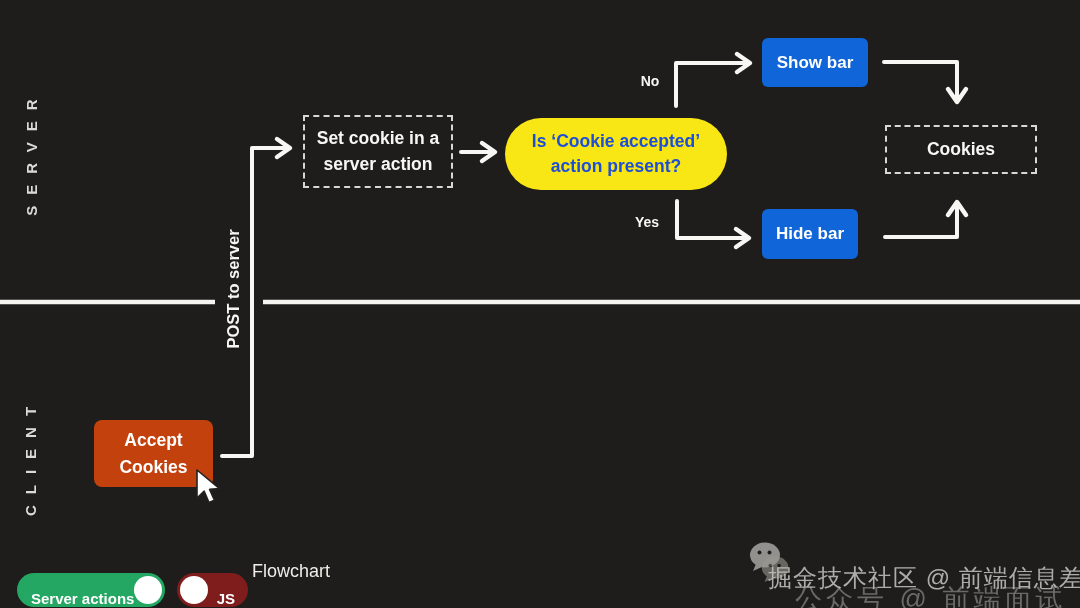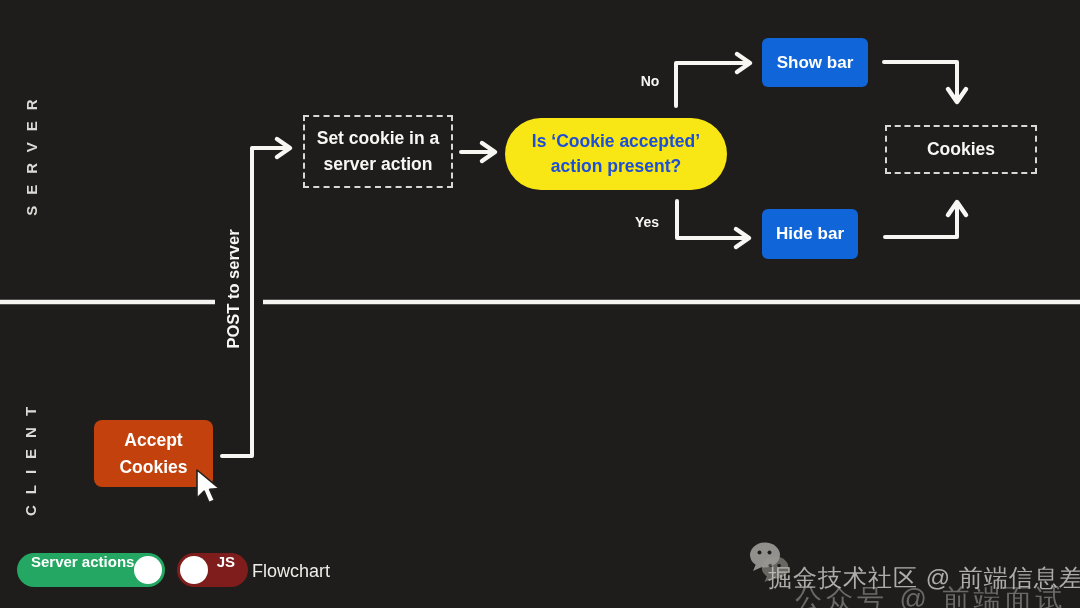--- a/index.html
+++ b/index.html
@@ -65,21 +65,21 @@
     position: absolute;
     transform: translate(-50%,-50%);
     color: #f7f6f3;
     font-size: 14px; font-weight: 700;
   }
 
   
   .toggle-pill {
     position: absolute;
     height: 34px; border-radius: 17px;
-    display: flex; align-items: flex-start;
+    display: flex; align-items: flex-end; margin-top: 20px;
   }
   .toggle-green { background: #23a763; }
   .toggle-gray  { background: #7f1d1d; }
   .toggle-knob {
     position: absolute;
     width: 28px; height: 28px; border-radius: 50%;
     background: #ffffff; top: 3px;
   }
   .toggle-text { color: #ffffff; font-weight: 700; font-size: 15px; white-space: nowrap; }
   .legend-title { position: absolute; color: #efede9; font-size: 18px; }

